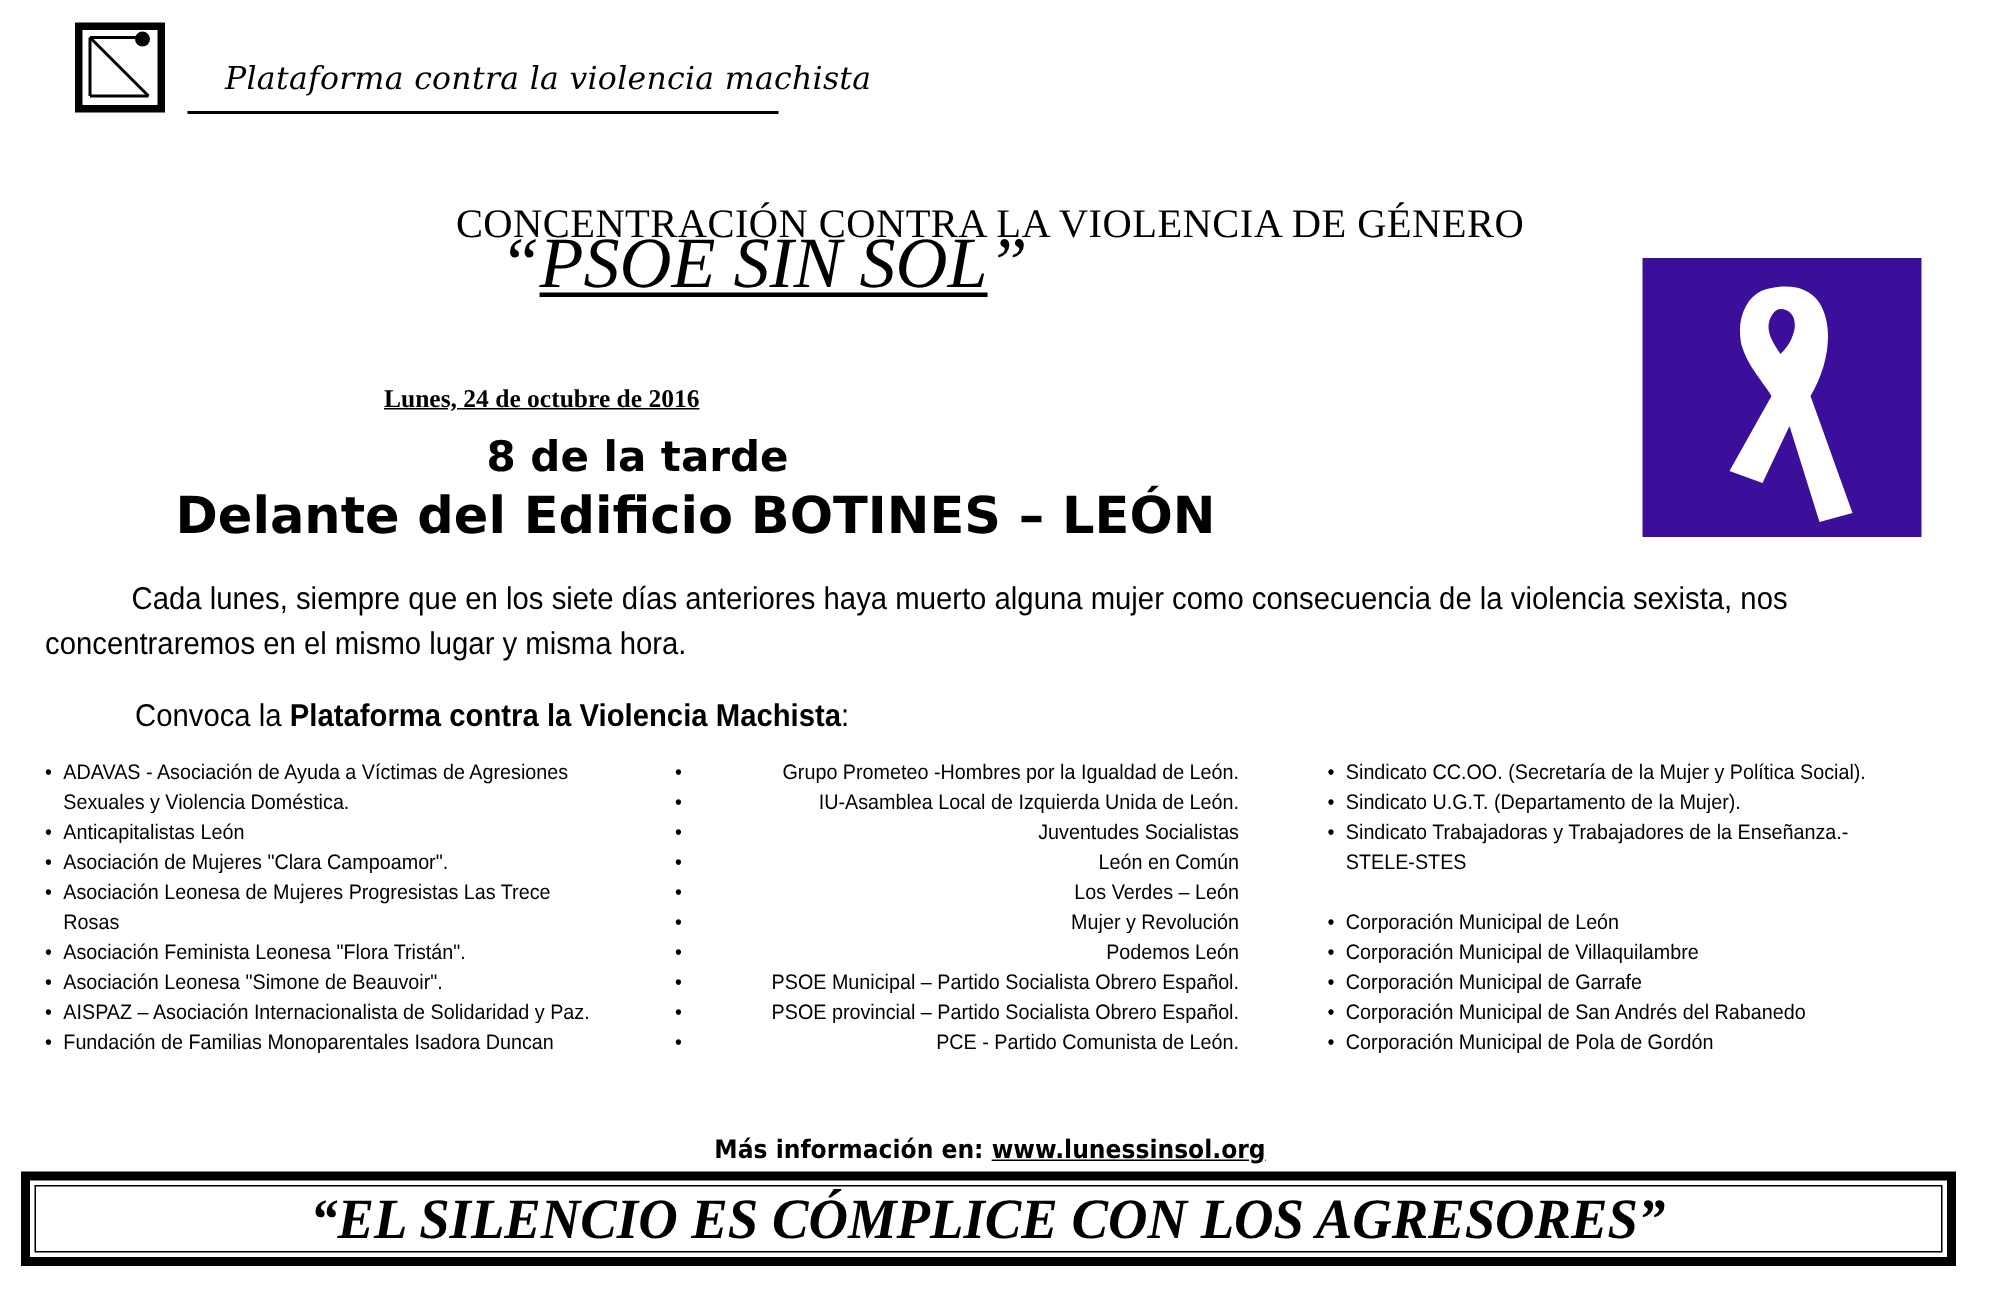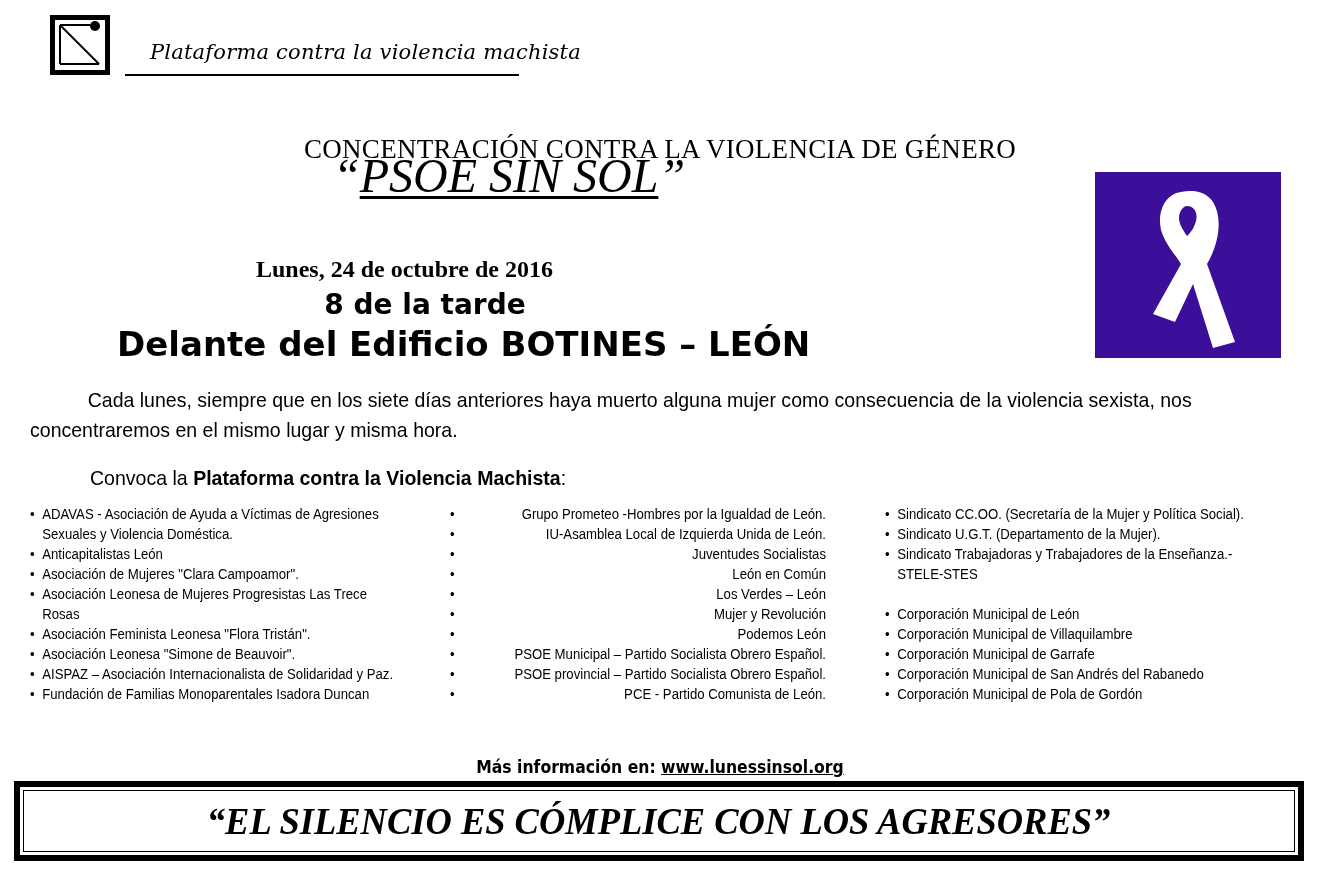--- a/index.html
+++ b/index.html
@@ -11,21 +11,21 @@
   .logo-box svg { position:absolute; left:0; top:0; }
   .logo-text { left:150px; top:40px; font-family:"DejaVu Serif", serif; font-style:italic; font-size:21px; letter-spacing:0.2px; }
   .logo-line { left:125px; top:74px; width:394px; height:2px; background:#000; }
 
   
   .title1 { left:0; width:1320px; top:108px; text-align:center; font-family:"Liberation Serif", serif; font-size:27px; letter-spacing:0.3px; padding-left:0; }
   .title1 span { display:inline-block; margin-left:0;margin-top:26px; }
   .title2 { left:333px; top:148px; font-family:"Liberation Serif", serif; font-style:italic; font-size:48px; line-height:56px; }
   .title2 .u { text-decoration:underline; text-decoration-thickness:3px; text-underline-offset:4px; }
 
-  .date { left:256px; top:256px; font-family:"Liberation Serif", serif; font-weight:bold; font-size:24px; }
+  .date { left:256px; top:256px; font-family:"Liberation Serif", serif; font-weight:bold; font-size:17px;text-decoration:underline; }
   .time { left:0; width:850px; top:288px; text-align:center; font-family:"DejaVu Sans", sans-serif; font-weight:bold; font-size:28px; }
   .place { left:117px; top:324px; font-family:"DejaVu Sans", sans-serif; font-weight:bold; font-size:34px; }
 
   
   .ribbon { left:1095px; top:172px; width:186px; height:186px; background:#3b0f99; }
 
   
   .para { left:30px; top:385px; width:1270px; font-family:"Liberation Sans", sans-serif; font-size:21px; line-height:30px; transform:scaleX(0.93); transform-origin:left top; }
   .para .indent { display:inline-block; width:62px; }
   .convoca { left:90px; top:466px; font-size:21px; transform:scaleX(0.93); transform-origin:left top; }
@@ -39,21 +39,21 @@
   .col li::before { content:"•"; position:absolute; left:0; top:0; font-size:14px; }
   .col li.spacer { height:20px; }
   .col li.spacer::before { content:""; }
   .col1 { left:30px; width:380px; }
   .col2 { left:450px; width:400px;text-align:right; }
   .col3 { left:885px; width:420px; }
 
   
   .more { left:0; width:1320px; top:757px; text-align:center; font-family:"DejaVu Sans", sans-serif; font-weight:bold; font-size:17px; transform:scaleX(0.92); transform-origin:center top; }
   .more a { color:#000; text-decoration:underline; }
-  .slogan-box { left:14px; top:781px; width:1290px; height:80px; border:6px solid #000; box-sizing:border-box; }
+  .slogan-box { left:14px; top:781px; width:1290px; height:63px; border:6px solid #000; box-sizing:border-box; }
   .slogan-inner { position:absolute; left:3px; top:3px; right:3px; bottom:3px; border:1px solid #000; display:flex; align-items:center; justify-content:center; }
   .slogan { font-family:"Liberation Serif", serif; font-style:italic; font-weight:bold; font-size:38px; transform:scaleX(0.96); }
 </style>
 </head>
 <body>
 
 <div class="abs logo-box">
   <svg width="50" height="50" viewBox="0 0 50 50">
     <line x1="5" y1="5" x2="44" y2="44" stroke="#000" stroke-width="2"></line>
     <line x1="5" y1="5" x2="5" y2="44" stroke="#000" stroke-width="2"></line>

